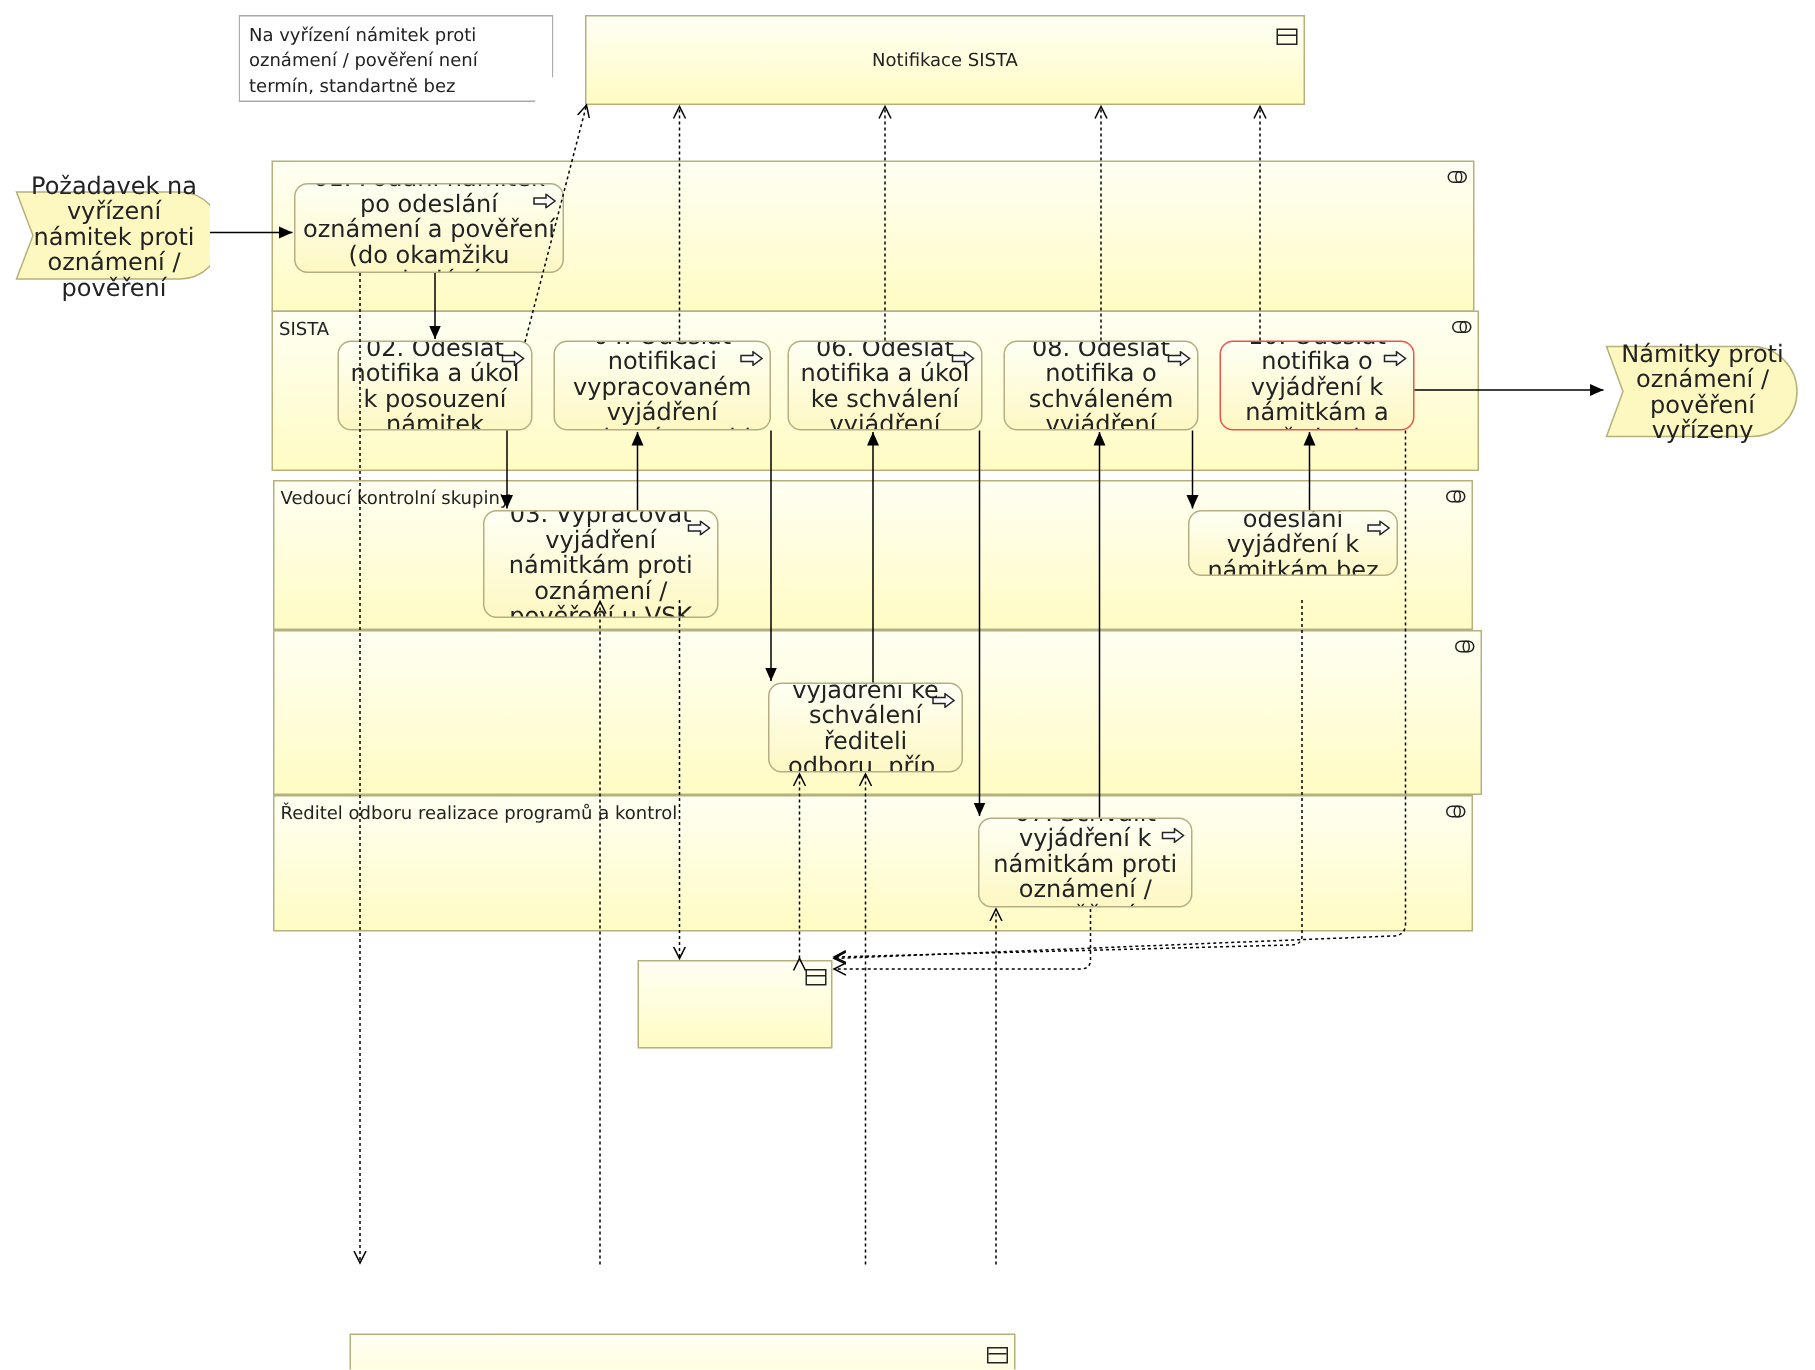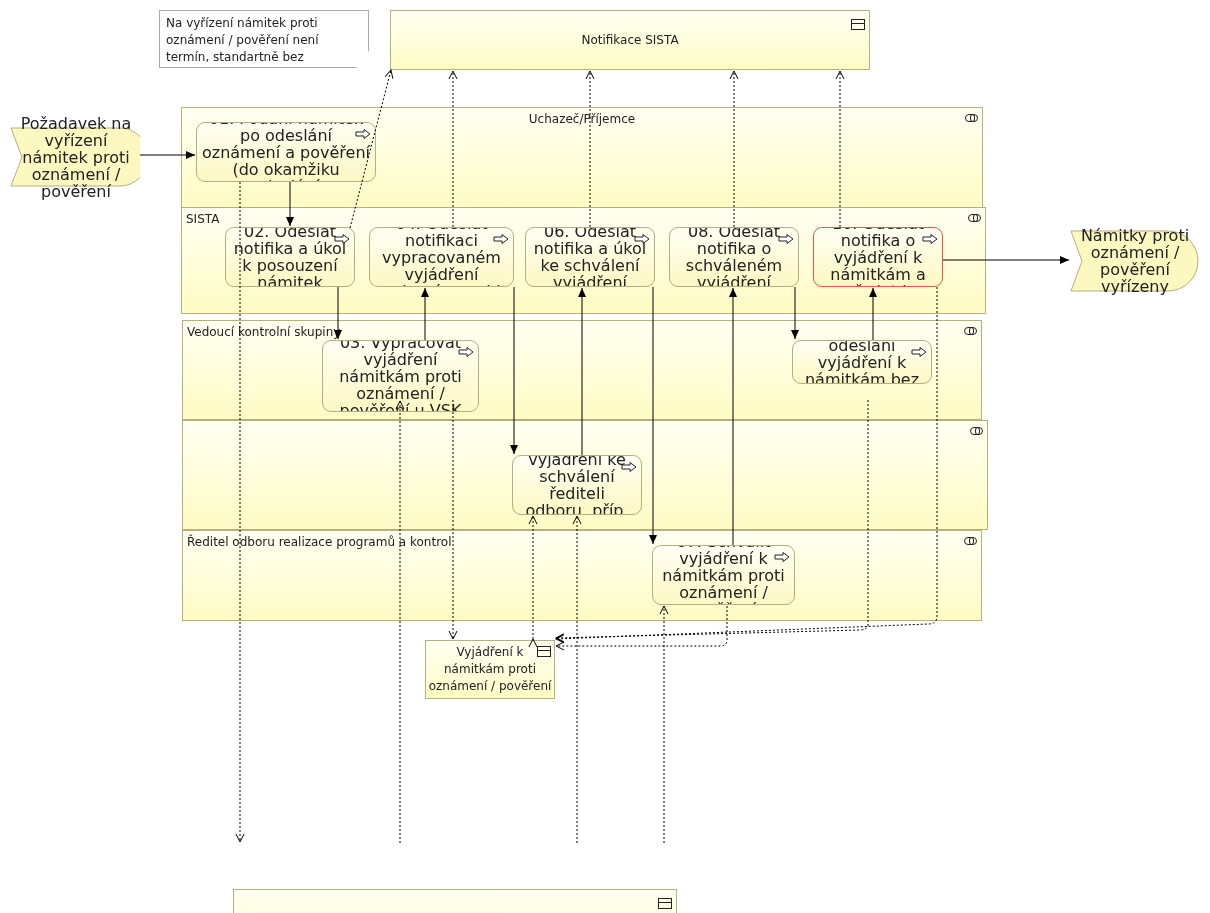--- a/index.html
+++ b/index.html
@@ -16,21 +16,21 @@
                       border:1px solid #222; border-radius:50%; box-sizing:border-box; }
   .task { border:1px solid #b5ad83; border-radius:9px;
           background:linear-gradient(to bottom, #fffff4 0%, #fdf8c3 100%);
           display:flex; align-items:center; justify-content:center; text-align:center;
           font-size:16px; line-height:17px; padding:0 4px; overflow:hidden; }
   .task.red { border-color:#e8554a; }
   .task-text { width:100%; }
   .send-icon { position:absolute; right:4px; top:6px; width:16px; height:10px; }
   .data-obj { border:1px solid #b6b07a;
               background:linear-gradient(to bottom, #fffff4 0%, #fffcc4 100%);
-              display:flex; align-items:center; justify-content:center; text-align:center;
+              display:flex; align-items:center; justify-content:center; text-align:right;
               font-size:12px; line-height:17px; }
   .obj-icon { position:absolute; right:4px; top:8px; width:14px; height:11px;
               border:1px solid #222; box-sizing:border-box; }
   .obj-icon::after { content:""; position:absolute; left:0; right:0; top:3px; border-top:1px solid #222; }
   .note { border:1px solid #aaa; background:#fff; font-size:12px; line-height:17px;
           padding:4px 6px; clip-path:polygon(0 0,100% 0,100% 70%,94% 100%,0 100%); }
   .event-text { position:absolute; display:flex; align-items:center; justify-content:center;
                 text-align:center; font-size:16px; line-height:17px; }
   svg.edges { position:absolute; left:0; top:0; }
 </style>
@@ -40,21 +40,20 @@
 <div class="abs note" style="left:159px;top:10px;width:210px;height:58px;">
   <span>Na vyřízení námitek proti oznámení / pověření není termín, standartně bez zbvtečného odkladu.</span>
 </div>
 
 <div class="abs data-obj" style="left:390px;top:10px;width:480px;height:60px;">
   <span>Notifikace SISTA</span>
   <span class="obj-icon"></span>
 </div>
 
 <div class="abs lane" style="left:181px;top:107px;width:802px;height:101px;">
-  <span class="lane-label center">Uchazeč/Příjemce</span>
   <span class="lane-icon"></span>
 </div>
 <div class="abs lane" style="left:181px;top:207px;width:805px;height:107px;">
   <span class="lane-label">SISTA</span>
   <span class="lane-icon"></span>
 </div>
 <div class="abs lane" style="left:182px;top:320px;width:800px;height:100px;">
   <span class="lane-label">Vedoucí kontrolní skupiny</span>
   <span class="lane-icon"></span>
 </div>
@@ -131,21 +130,20 @@
     </svg>
 </div>
 <div class="abs task red" style="left:813px;top:227px;width:130px;height:60px;">
   <span class="task-text">10. Odeslat notifika o vyjádření k námitkám a předat k</span>
   <svg class="send-icon" viewBox="0 0 16 10">
       <path d="M1,3 H9 V0.5 L15,5 L9,9.5 V7 H1 Z" fill="#fff" stroke="#222" stroke-width="1"></path>
     </svg>
 </div>
 
 <div class="abs data-obj" style="left:425px;top:640px;width:130px;height:59px;">
-  <span>Vyjádření k námitkám proti oznámení / pověření</span>
   <span class="obj-icon" style="top:5px;right:3px;"></span>
 </div>
 
 <div class="abs data-obj" style="left:233px;top:889px;width:444px;height:60px;">
   <span>Námitky</span>
   <span class="obj-icon"></span>
 </div>
 
 <svg class="edges" width="1210" height="913">
   <defs>

